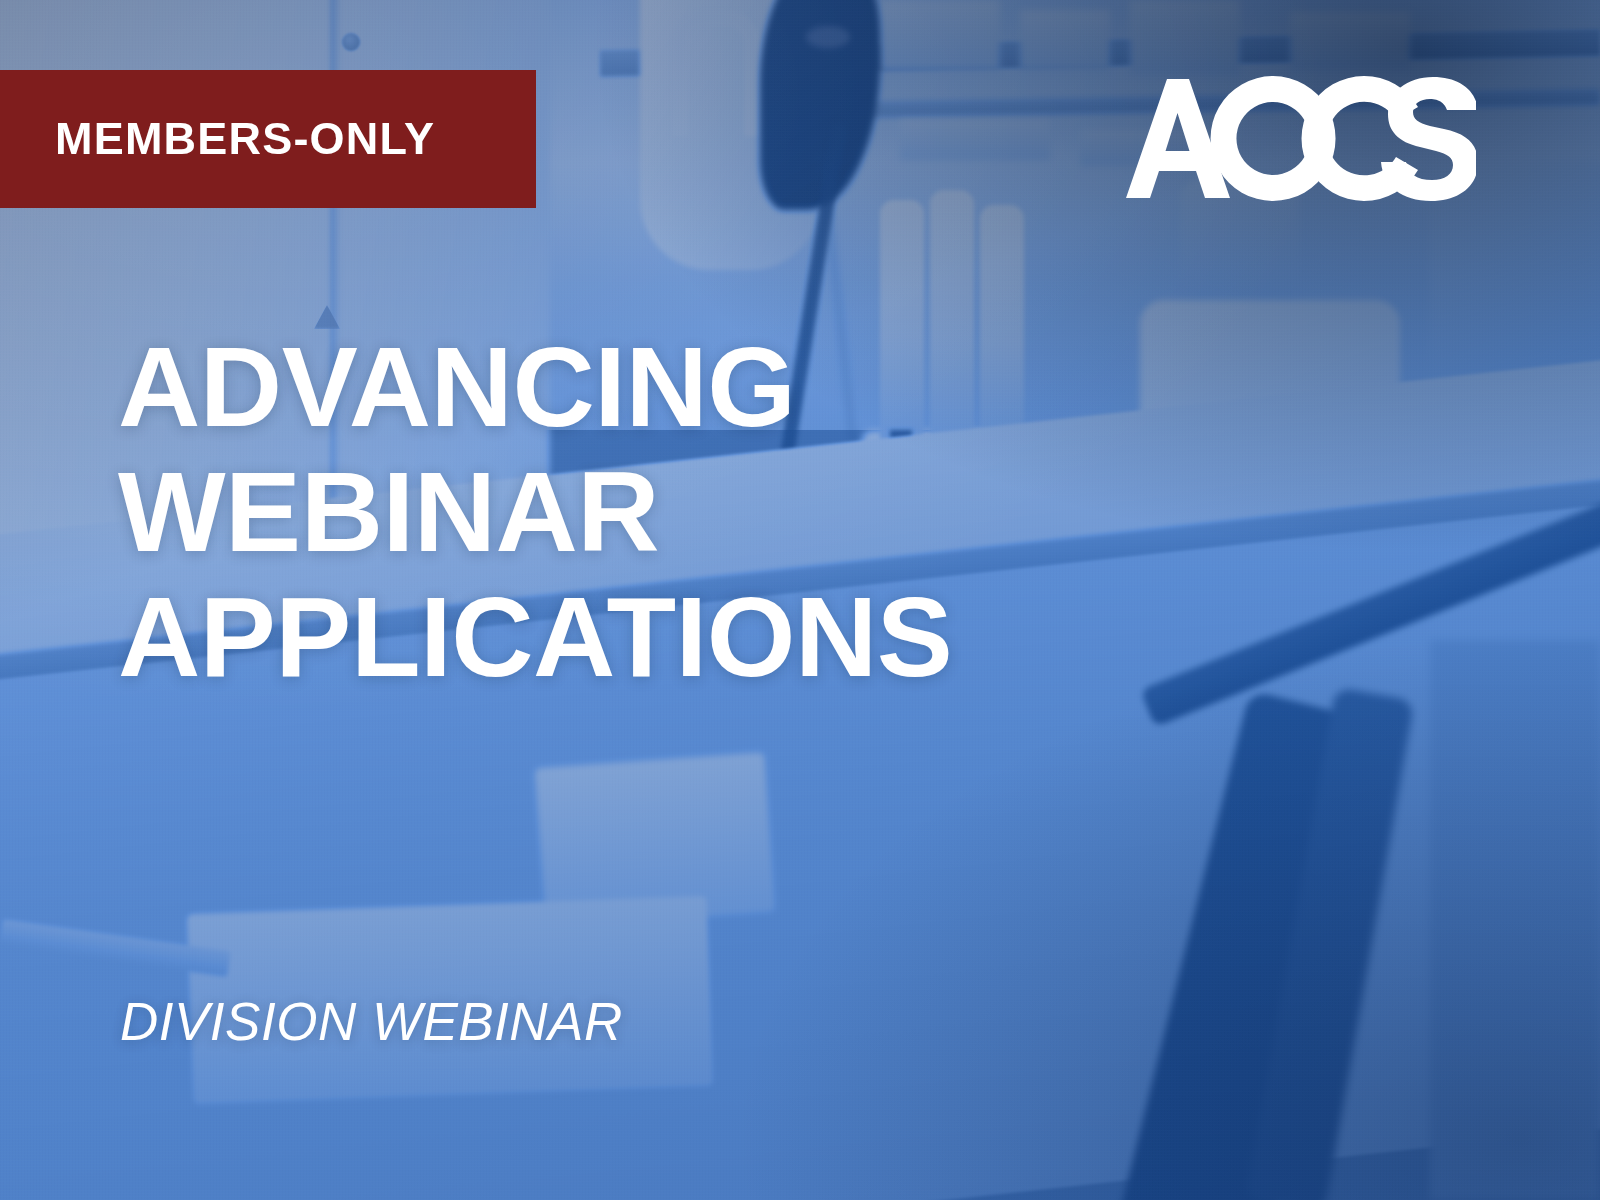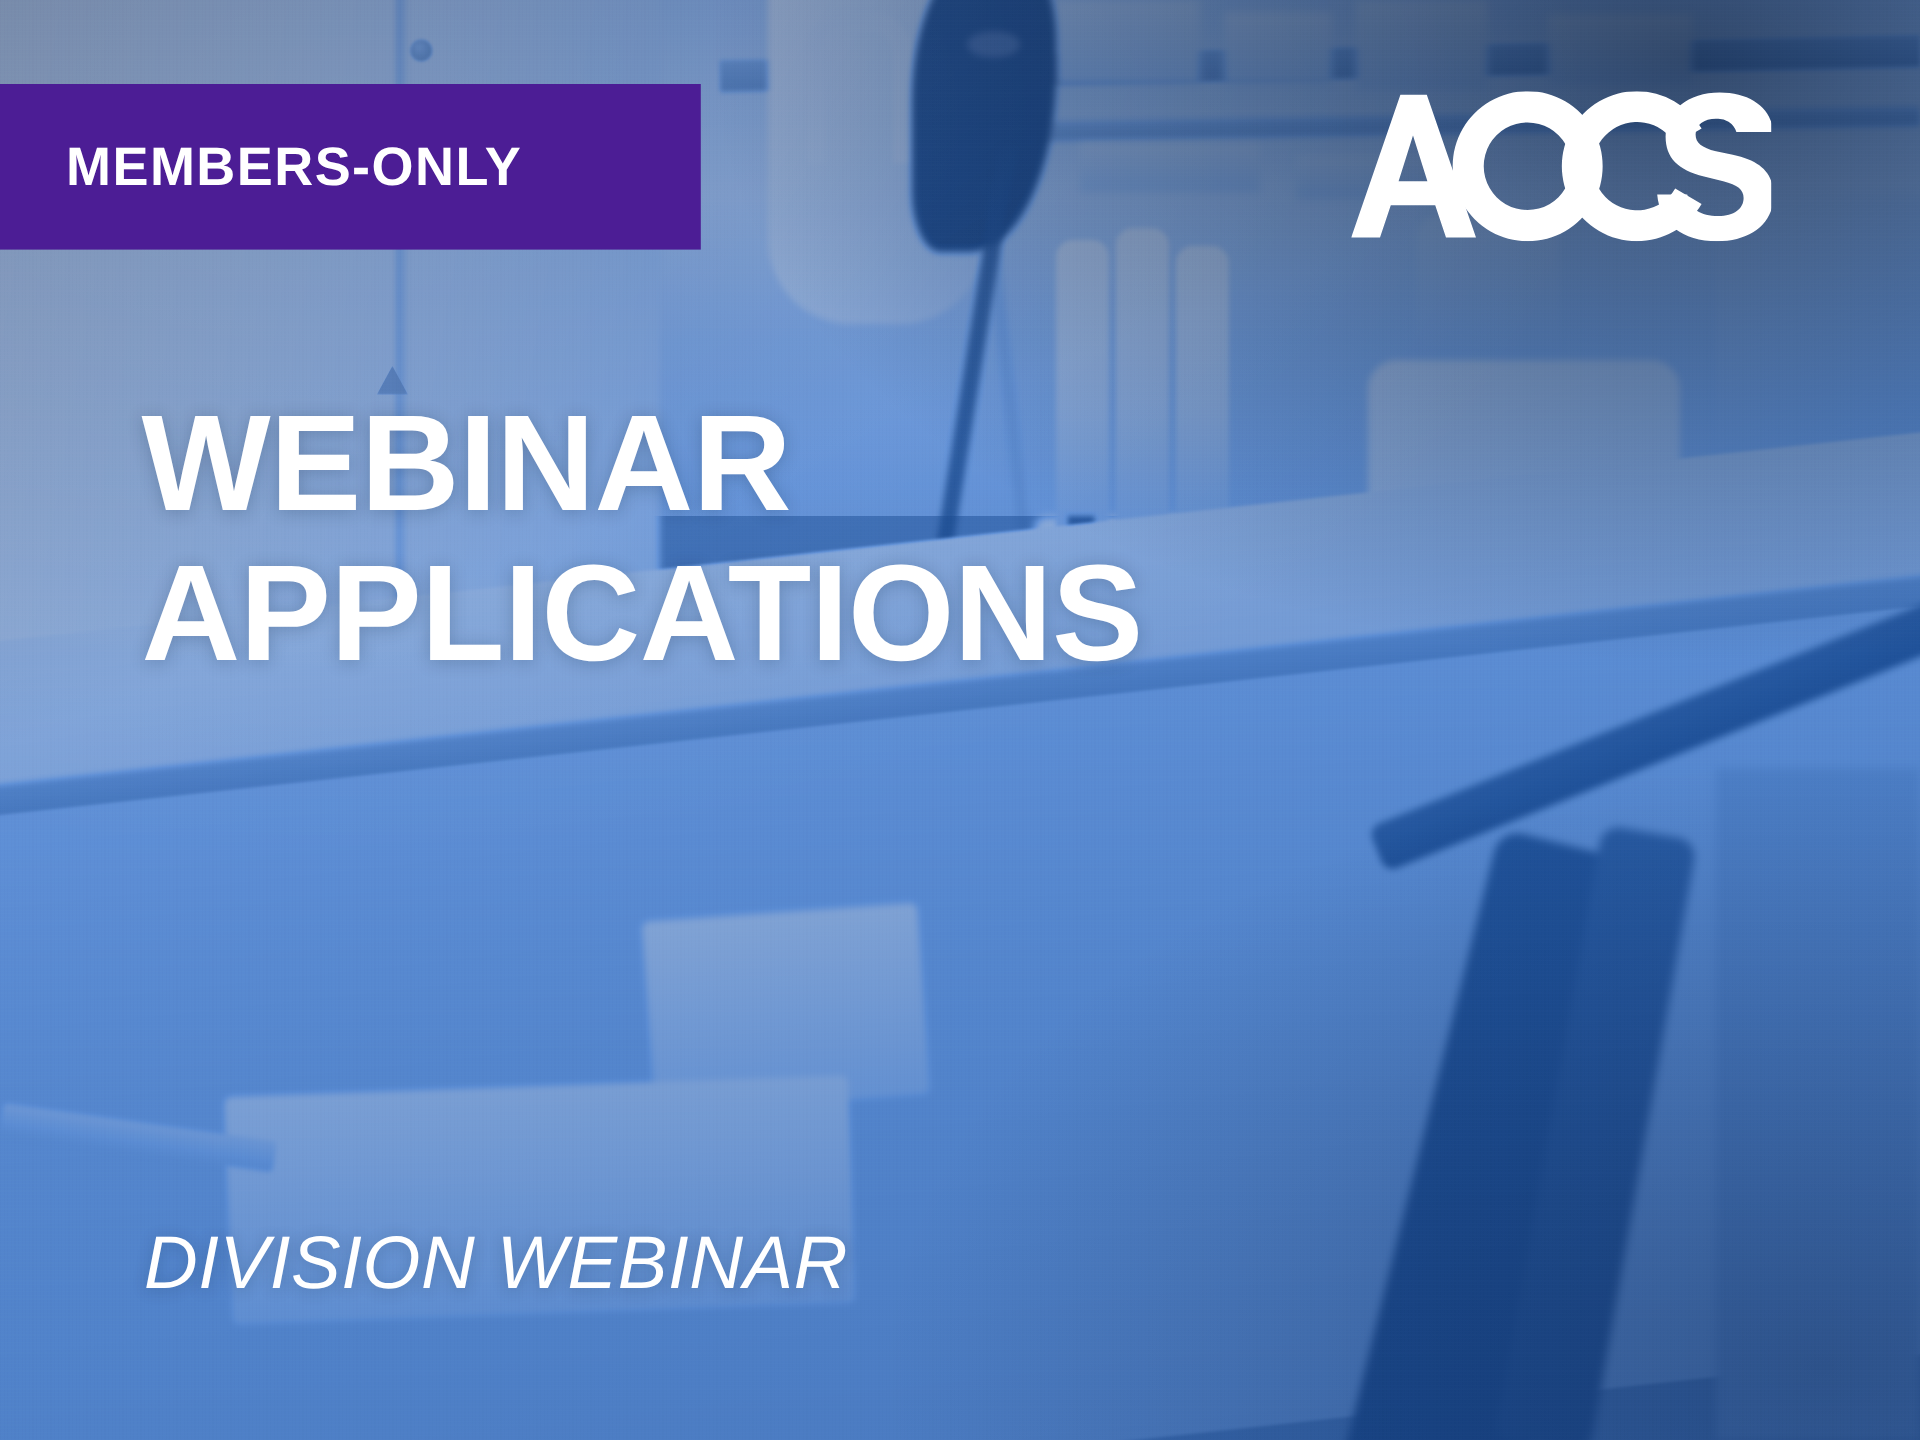--- a/index.html
+++ b/index.html
@@ -328,23 +328,23 @@
       repeating-linear-gradient(90deg, rgba(0,0,0,.05) 0 1px, transparent 1px 3px);
   }
 
   
   .content { position: absolute; inset: 0; }
 
   .badge {
     position: absolute;
     left: 0;
     top: 70px;
-    width: 584px;
+    width: 536px;
     height: 138px;
-    background: #4c1d95;
+    background: #7f1d1d;
     display: flex;
     align-items: center;
   }
   .badge-label {
     color: #ffffff;
     font-size: 45px;
     font-weight: 700;
     letter-spacing: 1.2px;
     padding-left: 55px;
     white-space: nowrap;
@@ -373,27 +373,26 @@
     letter-spacing: -0.5px;
     white-space: nowrap;
     text-shadow: 0 2px 14px rgba(10,30,60,.22);
   }
 
   .subtitle {
     position: absolute;
     left: 120px;
     top: 991px;
     color: #ffffff;
-    font-size: 62px;
+    font-size: 53px;
     font-style: italic;
     font-weight: 400;
     letter-spacing: 0.5px;
     white-space: nowrap;
     text-shadow: 0 2px 12px rgba(10,30,60,.22);
-    margin-top: 26px;
   }
 </style>
 </head>
 <body>
 
 <div id="canvas">
 
   <div class="photo">
     <div class="wall"></div>
     <div class="shelf-rail"></div>
@@ -469,19 +468,20 @@
           <path d="M147 0 a62.5 62.5 0 1 0 0.1 0 Z M147 26 a36.5 36.5 0 1 1 -0.1 0 Z"></path>
 
           <path d="M238 0 a62.5 62.5 0 1 0 54 94 l-22 -13 a36.8 36.8 0 1 1 0 -37 l22 -13 A62.4 62.4 0 0 0 238 0 Z"></path>
 
           <path d="M346 34 h-25 a16 16 0 0 0 -17 -11 c-10 0 -17 5 -17 13 c0 7 5 11 17 14 l14 3 c24 5 34 16 34 34 c0 23 -19 38 -47 38 c-29 0 -48 -15 -50 -39 h25 c2 12 11 18 26 18 c13 0 21 -6 21 -15 c0 -7 -5 -11 -17 -14 l-16 -4 c-22 -5 -32 -16 -32 -33 c0 -22 19 -37 45 -37 c26 0 43 13 45 33 Z"></path>
         </g>
       </svg>
     </div>
 
     <div class="headline">
+      <div class="hl">ADVANCING</div>
       <div class="hl">WEBINAR</div>
       <div class="hl">APPLICATIONS</div>
     </div>
 
     <div class="subtitle">DIVISION WEBINAR</div>
   </div>
 </div>
 
 </body></html>

